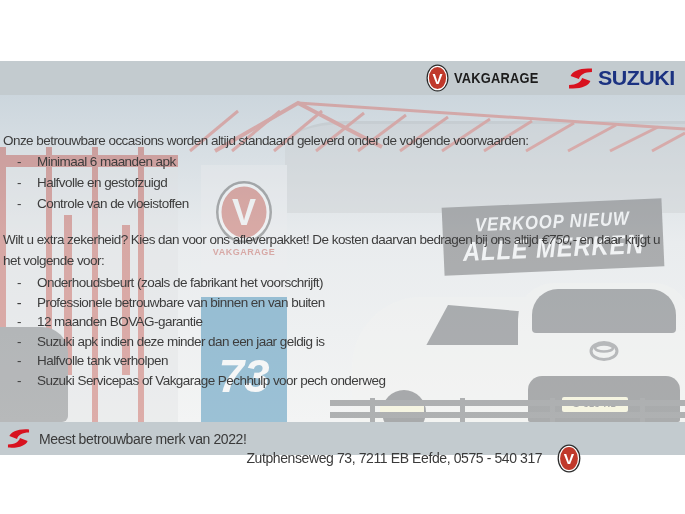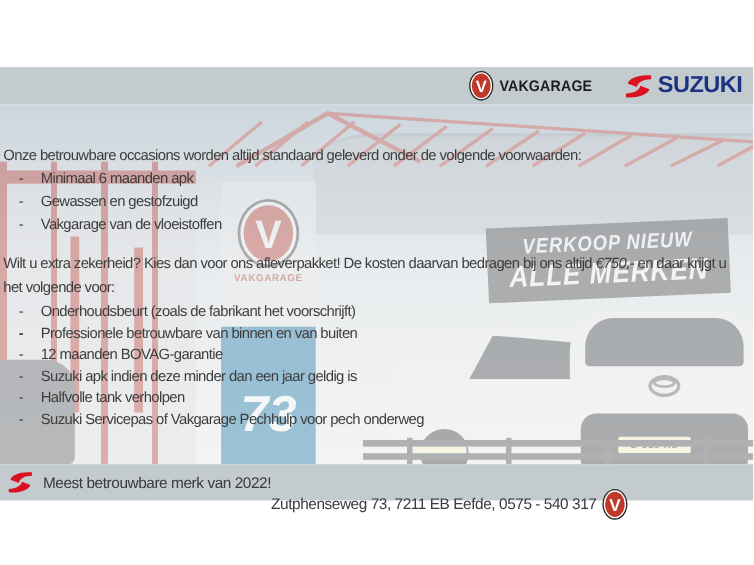--- a/index.html
+++ b/index.html
@@ -10,21 +10,21 @@
   .bar { position:absolute; left:0; width:685px; background:#c3cbcf; }
   .header-bar { top:61px; height:34px; display:flex; align-items:center; justify-content:flex-end; padding-right:12px; gap:6px; }
   .footer-bar { top:422px; height:33px; display:flex; align-items:center; justify-content:flex-start; padding:0 7px; }
 
   .brand-group { display:flex; align-items:center; gap:5px; }
   .vak-word { font-size:14px; font-weight:800; color:#1c1c1c; letter-spacing:.2px; transform:scaleX(.92); transform-origin:left center; }
   .suzuki-word { font-size:21px; font-weight:800; color:#1b3281; letter-spacing:-.5px; transform:scaleX(1.02); transform-origin:left center; }
   .gap16 { width:10px; }
 
   .footer-left { display:flex; align-items:center; gap:9px; }
-  .footer-right { display:flex; align-items:center; gap:4px;margin-top:39px; }
+  .footer-right { display:flex; align-items:center; gap:14px;margin-top:39px; }
   .footer-text { font-size:14px; color:#3a3a3a; letter-spacing:-.4px; }
 
   
   .photo { position:absolute; top:95px; left:0; width:685px; height:327px; overflow:hidden;
            background:linear-gradient(#ccd6dd, #e9ecee 45%, #f3f4f4); }
   .photo-art { position:absolute; inset:0; opacity:.36; }
   .building { position:absolute; left:285px; top:26px; width:400px; height:92px; background:#c9ccce;
               border-top-left-radius:60px 26px; border-top:3px solid #b4b8ba; }
   .showroom { position:absolute; left:0; top:52px; width:178px; height:275px; background:#dfe1e3;
               background-image:repeating-linear-gradient(90deg,#b83227 0 6px,transparent 6px 46px); }
@@ -158,22 +158,22 @@
         <div class="post" style="left:220px"></div>
         <div class="post" style="left:310px"></div>
       </div>
     </div>
   </div>
 
   <div class="content">
     <p class="para-title">Onze betrouwbare occasions worden altijd standaard geleverd onder de volgende voorwaarden:</p>
     <ul class="bullets">
       <li class="bullet"><span class="dash">-</span><span>Minimaal 6 maanden apk</span></li>
-      <li class="bullet"><span class="dash">-</span><span>Gewassen en gestofzuigd</span></li>
-      <li class="bullet"><span class="dash">-</span><span>Vakgarage van de vloeistoffen</span></li>
+      <li class="bullet"><span class="dash">-</span><span>Halfvolle en gestofzuigd</span></li>
+      <li class="bullet"><span class="dash">-</span><span>Controle van de vloeistoffen</span></li>
     </ul>
 
     <p class="para2"><span>Wilt u extra zekerheid? Kies dan voor ons afleverpakket! De kosten daarvan bedragen bij ons altijd </span><span class="price">€750,-</span><span> en daar krijgt u het volgende voor:</span></p>
     <ul class="bullets bullets-2">
       <li class="bullet"><span class="dash">-</span><span>Onderhoudsbeurt (zoals de fabrikant het voorschrijft)</span></li>
       <li class="bullet"><span class="dash">-</span></li>
       <li class="bullet"><span class="dash">-</span><span>Professionele betrouwbare van binnen en van buiten</span></li>
       <li class="bullet"><span class="dash">-</span><span>12 maanden BOVAG-garantie</span></li>
       <li class="bullet"><span class="dash">-</span><span>Suzuki apk indien deze minder dan een jaar geldig is</span></li>
       <li class="bullet"><span class="dash">-</span><span>Halfvolle tank verholpen</span></li>

